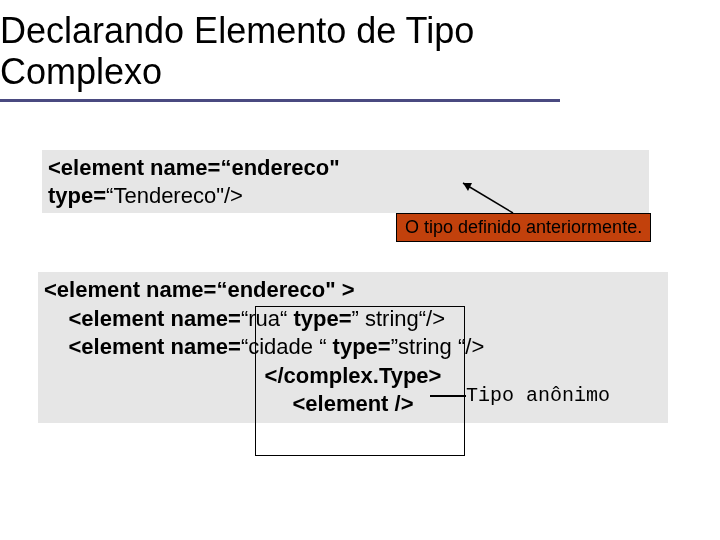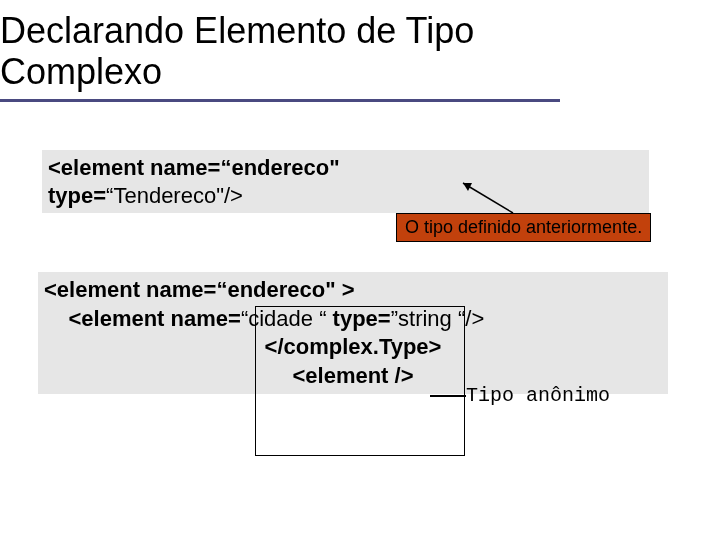--- a/index.html
+++ b/index.html
@@ -131,20 +131,21 @@
 
 <svg class="arrow1" viewBox="0 0 60 40">
   <line x1="55" y1="35" x2="5" y2="5" stroke="#000" stroke-width="1.5"></line>
   <polygon points="5,5 14,5 10,13" fill="#000"></polygon>
 </svg>
 
 <div class="note1">O tipo definido anteriormente.</div>
 
 <div class="codebox2">
   <div class="l"><span class="bold">&lt;element </span><span class="bold">name=</span><span class="bold">“endereco" &gt;</span></div>
+  <div class="l"><span class="bold">    &lt;element </span><span class="bold">name=</span><span>“rua“ </span><span class="bold">type=</span><span>” string“/&gt;</span></div>
   <div class="l"><span class="bold">    &lt;element </span><span class="bold">name=</span><span>“cidade “ </span><span class="bold">type=</span><span>”string “/&gt;</span></div>
   <div class="l bold">&lt;/complex.Type&gt;</div>
   <div class="l bold">&lt;element /&gt;</div>
 </div>
 
 <div class="anonbox"></div>
 <div class="anonline"></div>
 <div class="anontext">Tipo anônimo</div>
 
 </body></html>

